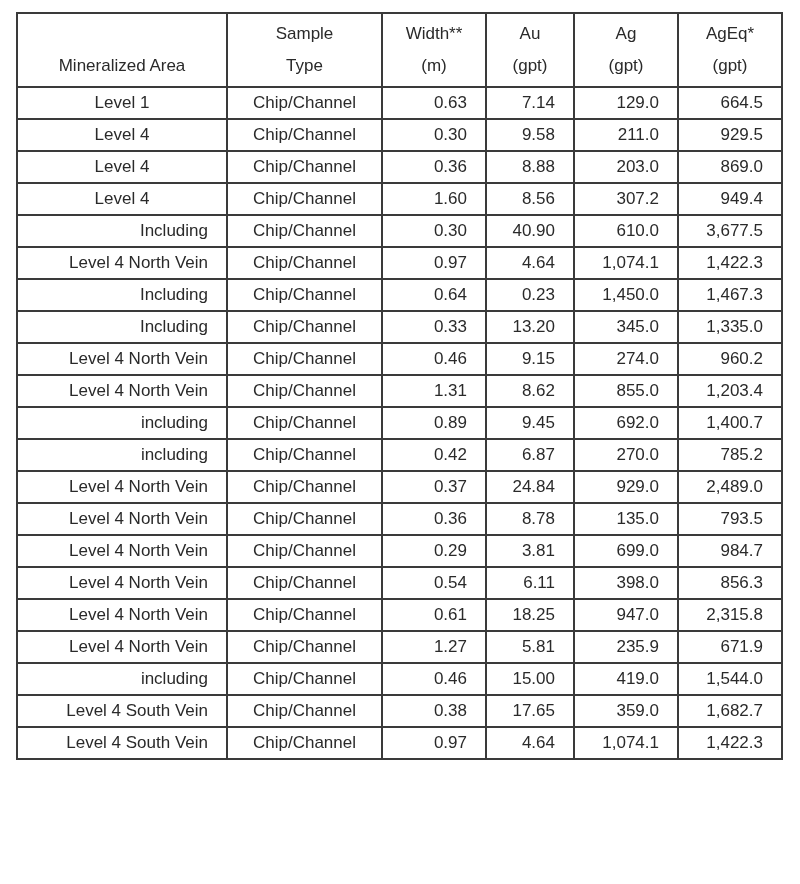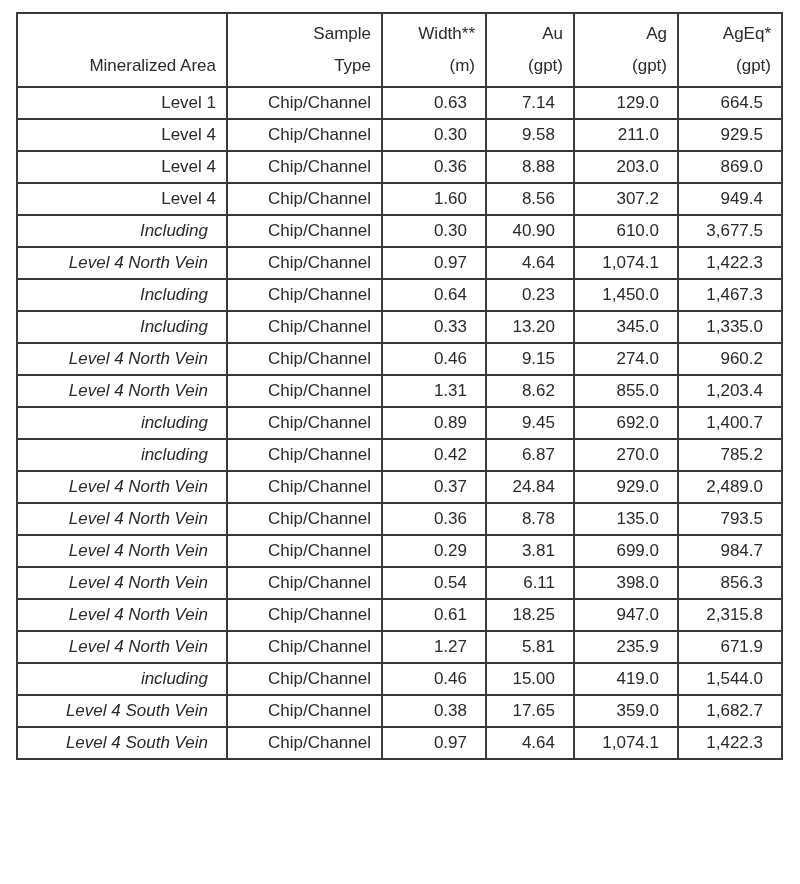--- a/index.html
+++ b/index.html
@@ -25,22 +25,22 @@
     padding-bottom: 4px;
     line-height: 32px;
     height: 62px;
   }
   col.c1 { width: 210px; }
   col.c2 { width: 155px; }
   col.c3 { width: 104px; }
   col.c4 { width: 88px; }
   col.c5 { width: 104px; }
   col.c6 { width: 104px; }
-  .center { text-align: right; }
-  .area.indent { text-align: right; padding-right: 18px; font-style: italic; }
+  .center { text-align: center; }
+  .area.indent { text-align: right; padding-right: 18px; }
   .num { text-align: right; padding-right: 18px; }
   .num.au { padding-right: 18px; }
   .num.w { }
   tr.data td { height: 30px; }
 </style>
 </head>
 <body>
 
 <div class="wrap">
   <table>

